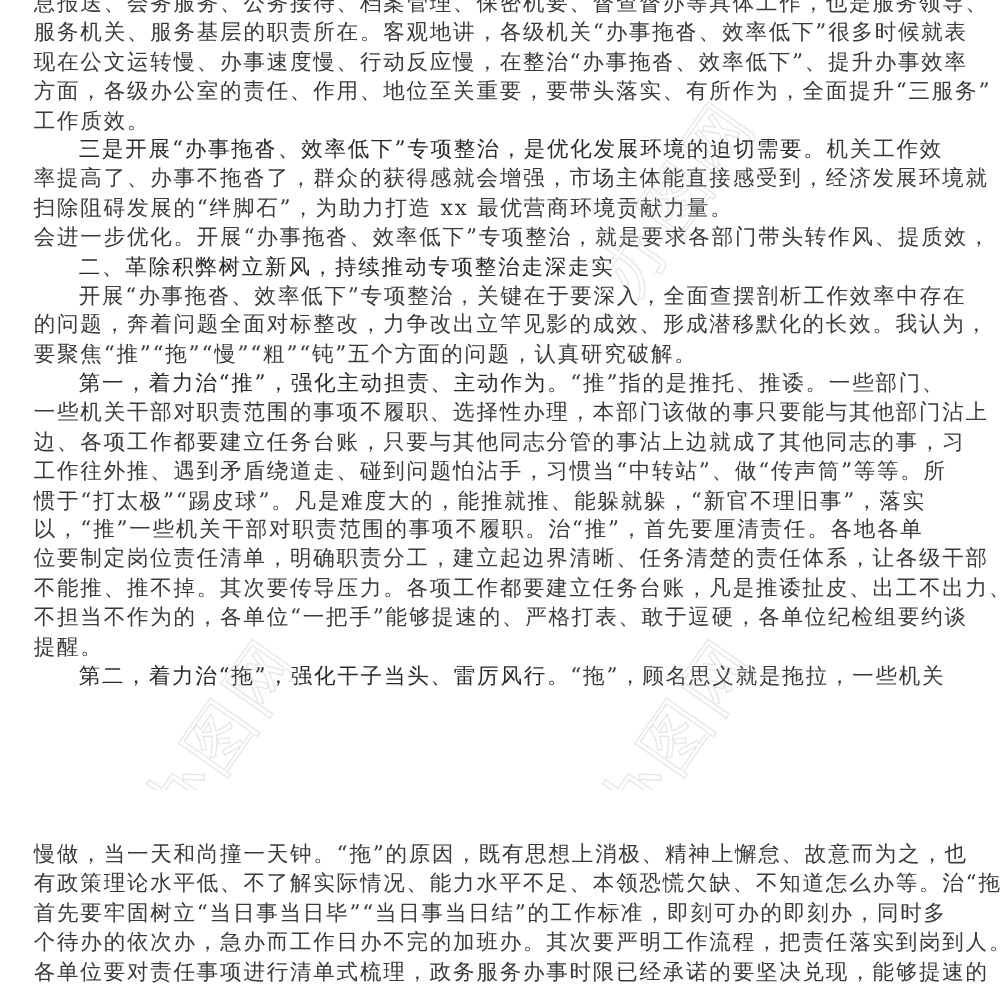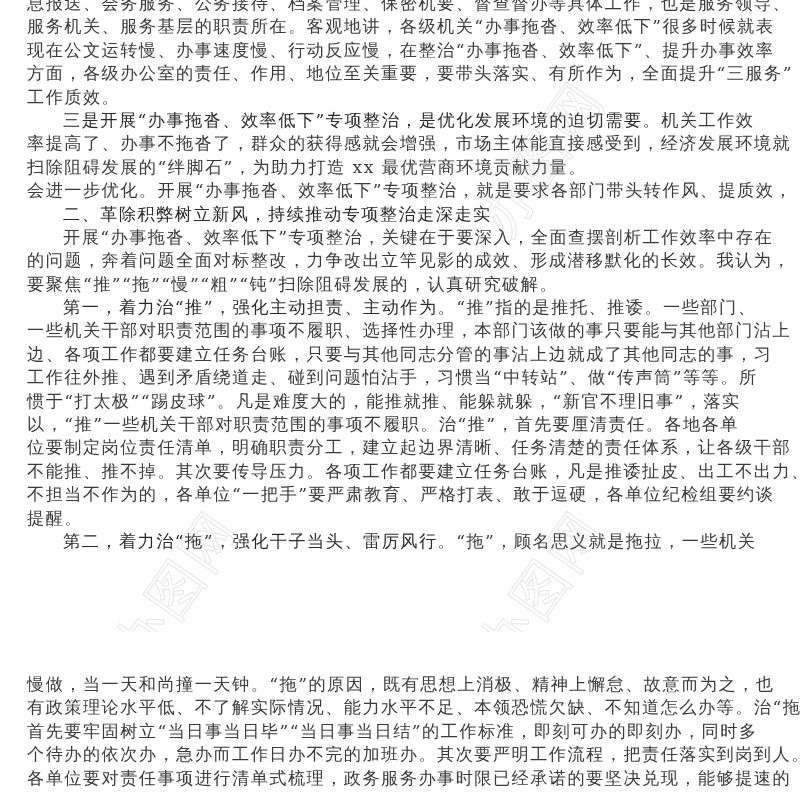--- a/index.html
+++ b/index.html
@@ -68,30 +68,30 @@
       <div class="line"><span>现在公文运转慢、办事速度慢、行动反应慢，在整治“办事拖沓、效率低下”、提升办事效率</span></div>
       <div class="line"><span>方面，各级办公室的责任、作用、地位至关重要，要带头落实、有所作为，全面提升“三服务”</span></div>
       <div class="line"><span>工作质效。</span></div>
       <div class="line indent"><span class="bold">三是开展“办事拖沓、效率低下”专项整治，是优化发展环境的迫切需要。</span><span>机关工作效</span></div>
       <div class="line"><span>率提高了、办事不拖沓了，群众的获得感就会增强，市场主体能直接感受到，经济发展环境就</span></div>
       <div class="line"><span>扫除阻碍发展的“绊脚石”，为助力打造 xx 最优营商环境贡献力量。</span></div>
       <div class="line"><span>会进一步优化。开展“办事拖沓、效率低下”专项整治，就是要求各部门带头转作风、提质效，</span></div>
       <div class="line indent"><span class="bold">二、革除积弊树立新风，持续推动专项整治走深走实</span></div>
       <div class="line indent"><span>开展“办事拖沓、效率低下”专项整治，关键在于要深入，全面查摆剖析工作效率中存在</span></div>
       <div class="line"><span>的问题，奔着问题全面对标整改，力争改出立竿见影的成效、形成潜移默化的长效。我认为，</span></div>
-      <div class="line"><span>要聚焦“推”“拖”“慢”“粗”“钝”扫除阻碍发展的，认真研究破解。</span></div>
+      <div class="line"><span>要聚焦“推”“拖”“慢”“粗”“钝”五个方面的问题，认真研究破解。</span></div>
       <div class="line indent"><span class="bold">第一，着力治“推”，强化主动担责、主动作为。</span><span>“推”指的是推托、推诿。一些部门、</span></div>
       <div class="line"><span>一些机关干部对职责范围的事项不履职、选择性办理，本部门该做的事只要能与其他部门沾上</span></div>
       <div class="line"><span>边、各项工作都要建立任务台账，只要与其他同志分管的事沾上边就成了其他同志的事，习</span></div>
       <div class="line"><span>工作往外推、遇到矛盾绕道走、碰到问题怕沾手，习惯当“中转站”、做“传声筒”等等。所</span></div>
       <div class="line"><span>惯于“打太极”“踢皮球”。凡是难度大的，能推就推、能躲就躲，“新官不理旧事”，落实</span></div>
       <div class="line"><span>以，“推”一些机关干部对职责范围的事项不履职。治“推”，首先要厘清责任。各地各单</span></div>
       <div class="line"><span>位要制定岗位责任清单，明确职责分工，建立起边界清晰、任务清楚的责任体系，让各级干部</span></div>
       <div class="line"><span>不能推、推不掉。其次要传导压力。各项工作都要建立任务台账，凡是推诿扯皮、出工不出力、</span></div>
-      <div class="line"><span>不担当不作为的，各单位“一把手”要严肃教育、严格打表、敢于逗硬，各单位纪检组要约谈</span></div>
+      <div class="line"><span>不担当不作为的，各单位“一把手”能够提速的、严格打表、敢于逗硬，各单位纪检组要约谈</span></div>
       <div class="line"><span>提醒。</span></div>
       <div class="line indent"><span class="bold">第二，着力治“拖”，强化干子当头、雷厉风行。</span><span>“拖”，顾名思义就是拖拉，一些机关</span></div>
     </div>
   <span class="watermark" style="left:455px; top:130px;">办图网</span>
   <span class="watermark" style="left:90px; top:560px;">办图网</span>
   <span class="watermark" style="left:455px; top:560px;">办图网</span>
 </div>
 
 <div class="gap"></div>
 

